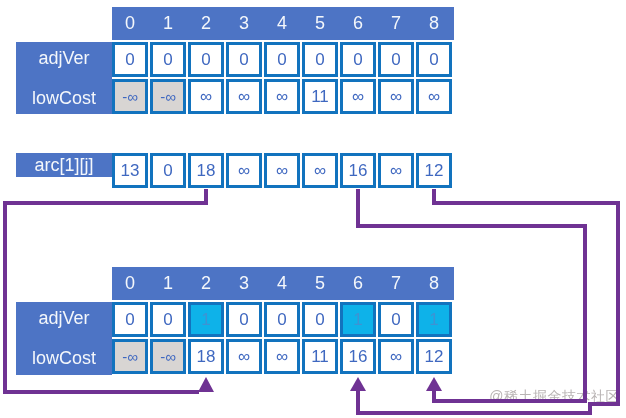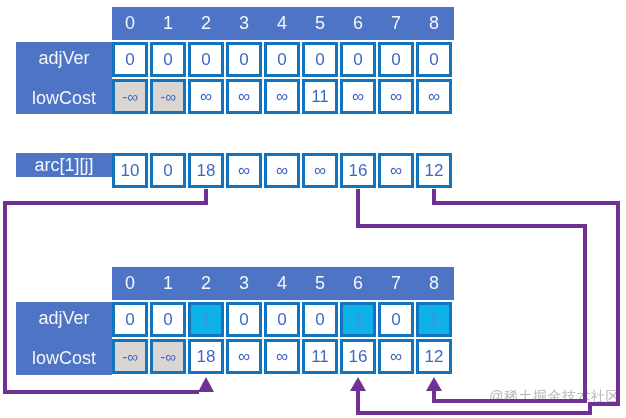--- a/index.html
+++ b/index.html
@@ -94,21 +94,21 @@
       <div class="cell">11</div>
       <div class="cell">∞</div>
       <div class="cell">∞</div>
       <div class="cell">∞</div>
     </div>
 
   <div class="lblblock" style="top:153px;height:24px">
     <div class="lbl" style="height:36px">arc[1][j]</div>
   </div>
   <div class="cellrow" style="top:153px">
-      <div class="cell">10</div>
+      <div class="cell">13</div>
       <div class="cell">0</div>
       <div class="cell">18</div>
       <div class="cell">∞</div>
       <div class="cell">∞</div>
       <div class="cell">∞</div>
       <div class="cell">16</div>
       <div class="cell">∞</div>
       <div class="cell">12</div>
     </div>
 

